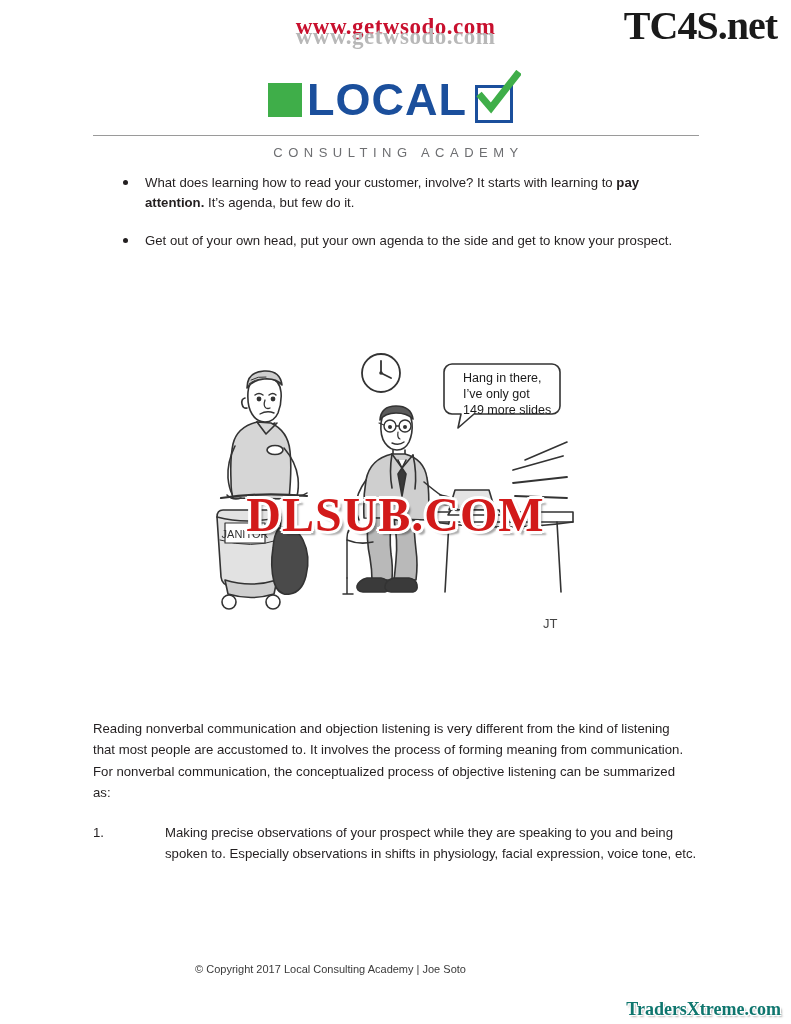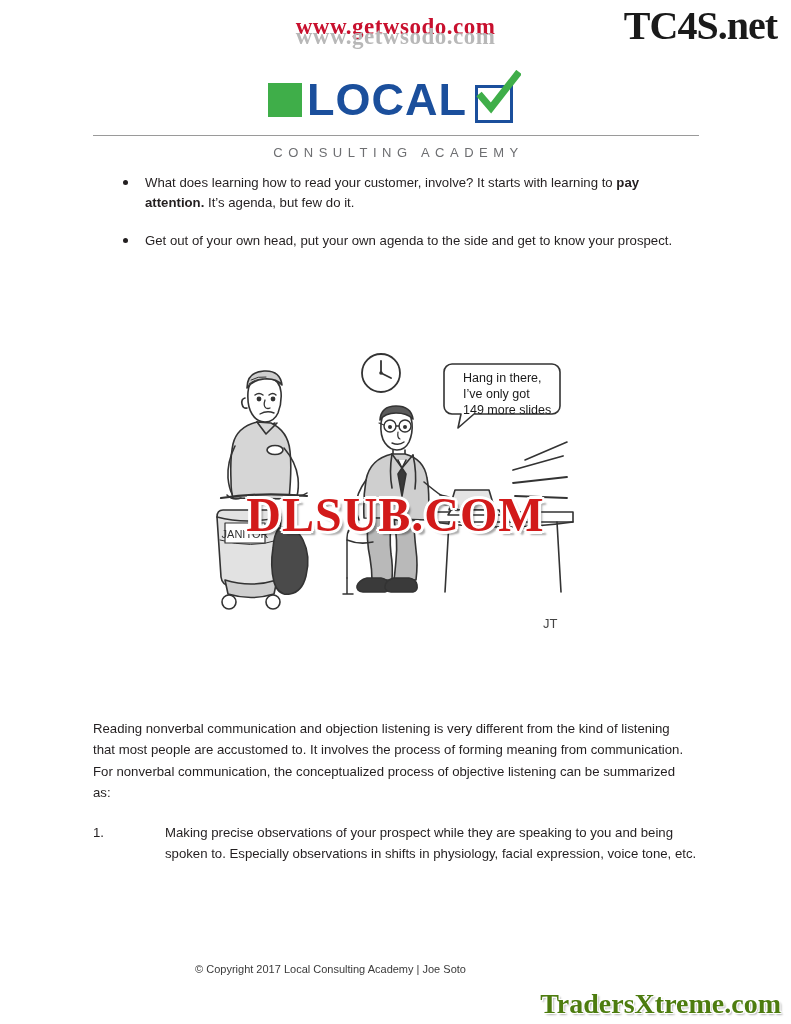--- a/index.html
+++ b/index.html
@@ -74,23 +74,23 @@
       0 3px 0 #ffffff, 3px 0 0 #ffffff,
       -3px 0 0 #ffffff, 0 -3px 0 #ffffff,
       4px 4px 2px rgba(0,0,0,0.35);
     margin-top: 29px;
   }
   .wm-bottom {
     position: absolute;
     bottom: 4px;
     right: 10px;
     font-family: "Liberation Serif", serif;
-    font-size: 28px;
-    font-weight: bold;
-    color: #4d7c0f;
+    font-size: 18px;
+    font-weight: bold;
+    color: #0f766e;
     letter-spacing: 0px;
     text-shadow:
       -1px -1px 0 #ffffff, 1px -1px 0 #ffffff,
       -1px 1px 0 #ffffff, 1px 1px 0 #ffffff,
       2px 2px 2px rgba(0,0,0,0.3);
     z-index: 46;
   }
 
   
   .logo-wrap {

